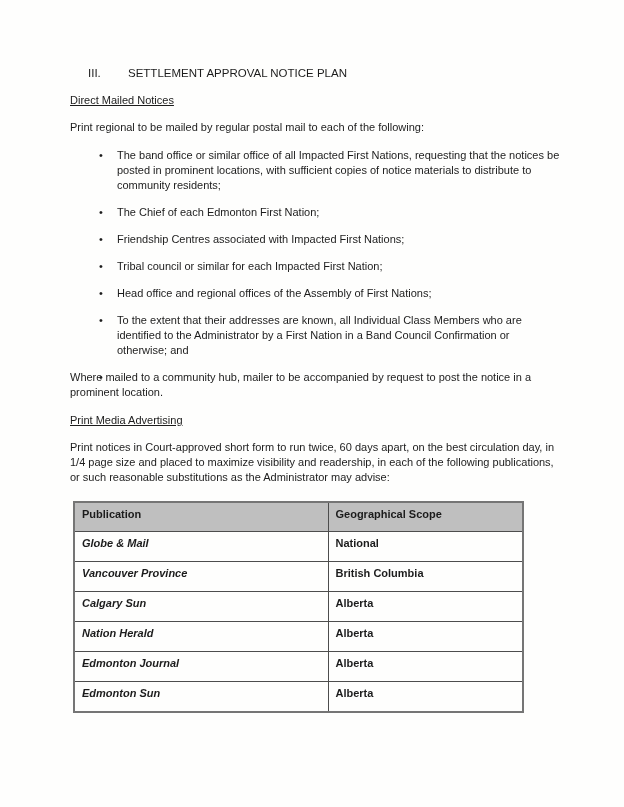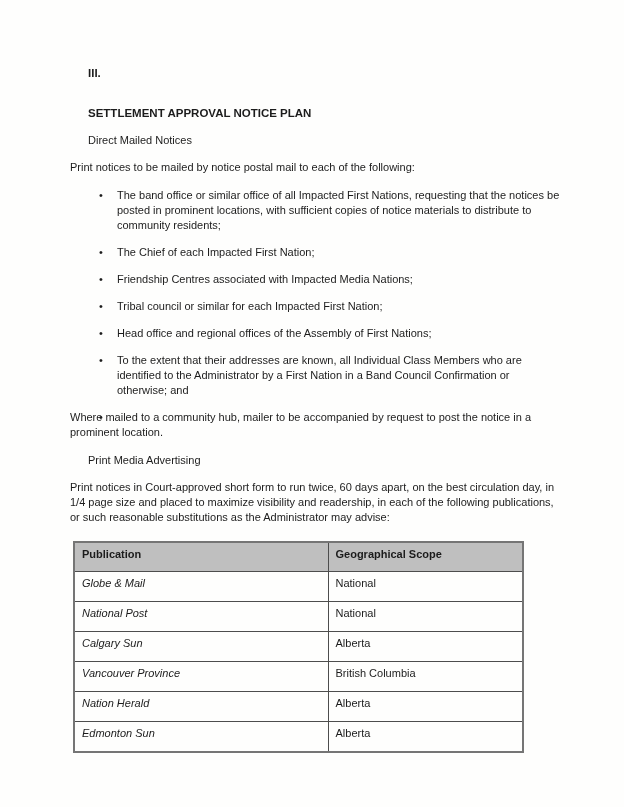--- a/index.html
+++ b/index.html
@@ -15,32 +15,32 @@
     font-family: "Liberation Sans", "DejaVu Sans", sans-serif;
     color: #1c1c1c;
     font-size: 11px;
     line-height: 15px;
     box-sizing: border-box;
     padding: 66px 64px 0 70px;
     overflow: hidden;
   }
   .doc-heading {
     display: flex;
-    font-weight: bold;
+    font-weight: normal;
     font-size: 11.5px;
     padding-left: 18px;
     margin: 0 0 12px 0;
-    flex-direction: column;
   }
   .doc-heading .h-num {
     width: 40px;
     flex: 0 0 40px;
   }
   .section-title {
-    margin: 0 0 12px 18px;
+    text-decoration: underline;
+    margin: 0 0 12px 0;
   }
   .para {
     margin: 0 0 13px 0;
   }
   .para.intro {
     margin-bottom: 14px;
   }
   ul.bullets {
     list-style: none;
     margin: 0 0 12px 0;
@@ -74,51 +74,52 @@
     font-size: 11px;
     line-height: 14px;
   }
   table.pub-table th {
     background: #bfbfbf;
     font-weight: bold;
     height: 20px;
   }
   table.pub-table td {
     height: 21px;
+    font-weight: bold;
   }
   table.pub-table col.c1 { width: 254px; }
   table.pub-table col.c2 { width: 195px; }
   td.pub-name { font-style: italic; }
 </style>
 </head>
 <body>
 
 <div class="page">
 
   <div class="doc-heading">
     <span class="h-num">III.</span>
     <span class="h-title">SETTLEMENT APPROVAL NOTICE PLAN</span>
   </div>
 
   <p class="section-title">Direct Mailed Notices</p>
 
-  <p class="para">Print notices to be mailed by notice postal mail to each of the following:</p>
+  <p class="para">Print regional to be mailed by regular postal mail to each of the following:</p>
 
   <ul class="bullets">
     <li>
       <span class="marker">•</span>
       <span>The band office or similar office of all Impacted First Nations, requesting that the notices be posted in prominent locations, with sufficient copies of notice materials to distribute to community residents;</span>
     </li>
     <li>
       <span class="marker">•</span>
-      <span>The Chief of each Impacted First Nation;</span>
+      <span>The Chief of each Edmonton First Nation;</span>
     </li>
     <li>
       <span class="marker">•</span>
-      <span>Friendship Centres associated with Impacted Media Nations;</span>
+      <span>Friendship Centres associated with Impacted First Nations;</span>
     </li>
     <li>
       <span class="marker">•</span>
       <span>Tribal council or similar for each Impacted First Nation;</span>
     </li>
     <li>
       <span class="marker">•</span>
       <span>Head office and regional offices of the Assembly of First Nations;</span>
     </li>
     <li>
@@ -146,33 +147,33 @@
         <th>Publication</th>
         <th>Geographical Scope</th>
       </tr>
     </thead>
     <tbody>
       <tr>
         <td class="pub-name">Globe &amp; Mail</td>
         <td>National</td>
       </tr>
       <tr>
-        <td class="pub-name">National Post</td>
-        <td>National</td>
+        <td class="pub-name">Vancouver Province</td>
+        <td>British Columbia</td>
       </tr>
       <tr>
         <td class="pub-name">Calgary Sun</td>
         <td>Alberta</td>
       </tr>
       <tr>
-        <td class="pub-name">Vancouver Province</td>
-        <td>British Columbia</td>
+        <td class="pub-name">Nation Herald</td>
+        <td>Alberta</td>
       </tr>
       <tr>
-        <td class="pub-name">Nation Herald</td>
+        <td class="pub-name">Edmonton Journal</td>
         <td>Alberta</td>
       </tr>
       <tr>
         <td class="pub-name">Edmonton Sun</td>
         <td>Alberta</td>
       </tr>
     </tbody>
   </table>
 
 </div>

